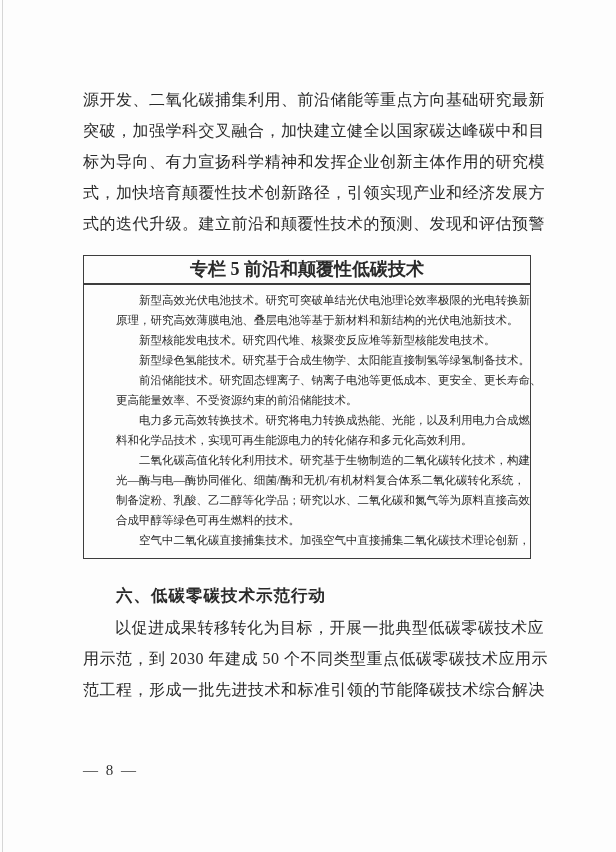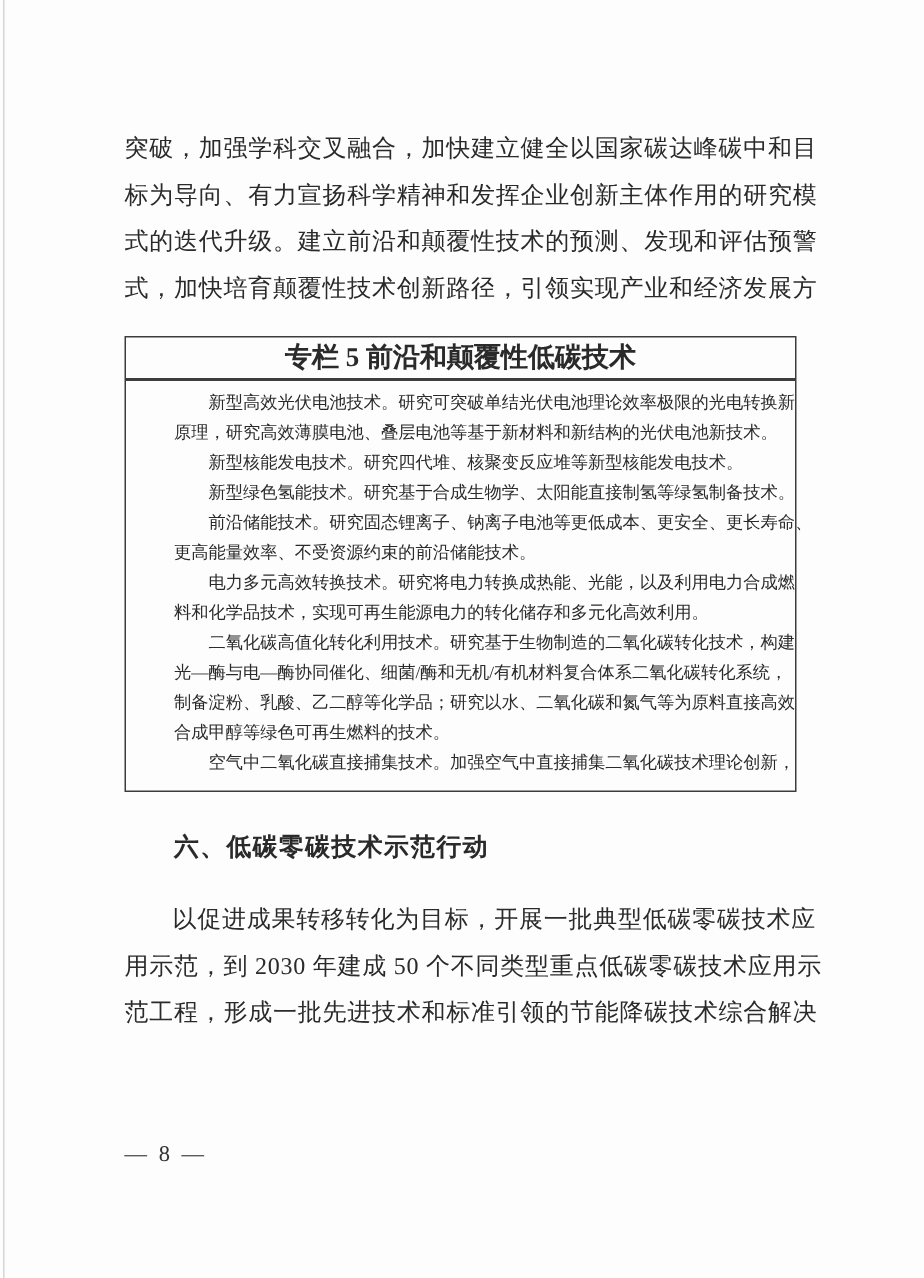--- a/index.html
+++ b/index.html
@@ -63,21 +63,21 @@
     margin-left: 23px;
   }
   .section-heading {
     margin-top: 21px;
     line-height: 31px;
     font-weight: bold;
     font-size: 16.5px;
     text-indent: 2em;
     letter-spacing: 1px;
   }
-  .section-para { margin-top: 18px; }
+  .section-para { margin-top: 1px; }
   .section-para .tline {
     font-size: 16px;
     line-height: 31px;
     letter-spacing: 0.5px;
   }
   .page-number {
     position: absolute;
     left: 83px;
     top: 762px;
     font-size: 15px;
@@ -88,24 +88,25 @@
 </head>
 <body>
 
 <div class="page">
   <div class="scan-edge-left"></div>
 
   <div class="column">
 
     <div class="intro">
 
+    <div class="tline">源开发、二氧化碳捕集利用、前沿储能等重点方向基础研究最新</div>
         <div class="tline">突破，加强学科交叉融合，加快建立健全以国家碳达峰碳中和目</div>
         <div class="tline">标为导向、有力宣扬科学精神和发挥企业创新主体作用的研究模</div>
+        <div class="tline">式，加快培育颠覆性技术创新路径，引领实现产业和经济发展方</div>
         <div class="tline">式的迭代升级。建立前沿和颠覆性技术的预测、发现和评估预警</div>
-        <div class="tline">式，加快培育颠覆性技术创新路径，引领实现产业和经济发展方</div>
       </div>
 
     <div class="infobox">
       <div class="infobox-title">专栏 5  前沿和颠覆性低碳技术</div>
       <div class="infobox-body">
 
       <div class="tline ind">新型高效光伏电池技术。研究可突破单结光伏电池理论效率极限的光电转换新</div>
           <div class="tline last">原理，研究高效薄膜电池、叠层电池等基于新材料和新结构的光伏电池新技术。</div>
           <div class="tline ind last">新型核能发电技术。研究四代堆、核聚变反应堆等新型核能发电技术。</div>
           <div class="tline ind last">新型绿色氢能技术。研究基于合成生物学、太阳能直接制氢等绿氢制备技术。</div>

